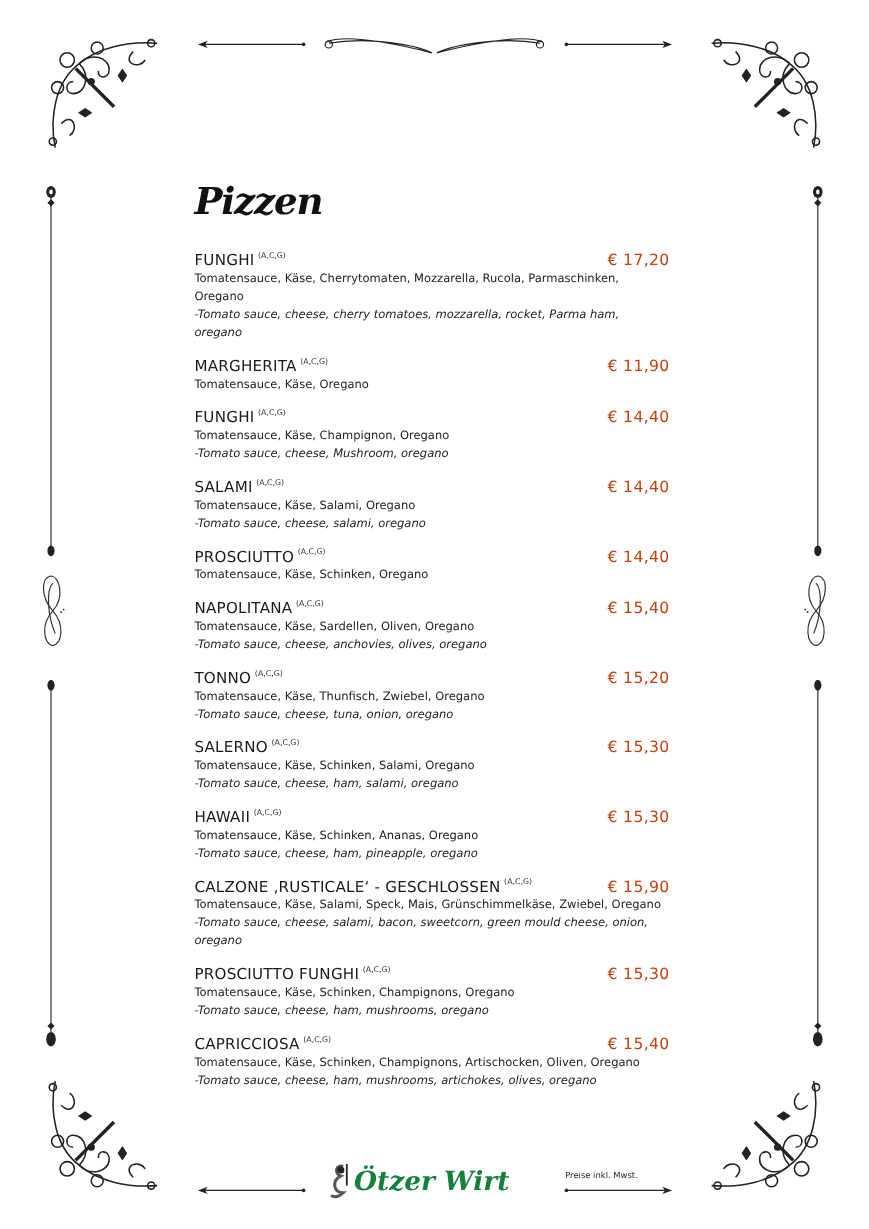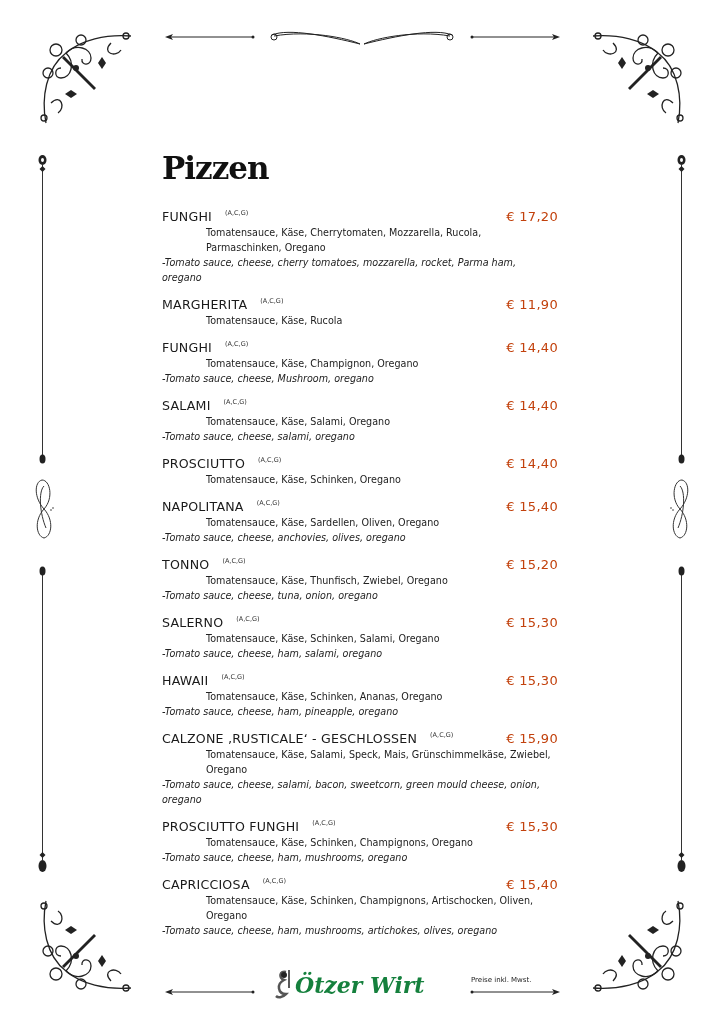--- a/index.html
+++ b/index.html
@@ -1,26 +1,26 @@
 <!DOCTYPE html>
 <html><head>
 <meta charset="utf-8">
 <style>
   html, body { margin:0; padding:0; background:#ffffff; }
   body { width:724px; height:1024px; position:relative; overflow:hidden; font-family:"DejaVu Sans", sans-serif; color:#1c1c1c; }
   .abs { position:absolute; }
   .corner { position:absolute; width:100px; height:100px; }
-  .title { position:absolute; left:162px; top:150px; font-family:"DejaVu Serif", serif; font-weight:bold; font-size:31px; letter-spacing:-1px; color:#111; }
+  .title { position:absolute; left:162px; top:150px; font-family:"DejaVu Serif", serif; font-style:italic; font-weight:bold; font-size:31px; letter-spacing:-1px; color:#111; }
   .menu { position:absolute; left:162px; top:206px; width:396px; }
   .item { margin-bottom:9px; }
   .row { display:flex; justify-content:space-between; align-items:baseline; }
   .name { font-size:12.6px; letter-spacing:0.2px; color:#1a1a1a; }
-  .allergen { font-size:6.5px; vertical-align:6px; margin-left:13px; color:#333; }
+  .allergen { font-size:6.5px; vertical-align:6px; margin-left:3px; color:#333; }
   .price { font-size:13px; color:#c2410c; letter-spacing:0.3px; }
-  .de { font-size:9.6px; line-height:15px; color:#222;margin-left:44px; }
+  .de { font-size:9.6px; line-height:15px; color:#222; }
   .en { font-size:9.6px; line-height:15px; font-style:italic; color:#222; }
   .vline { position:absolute; width:1px; background:#333; }
   .footer-logo { position:absolute; left:295px; top:972px; font-family:"DejaVu Serif", serif; font-style:italic; font-weight:bold; font-size:22px; color:#15803d; }
   .footer-note { position:absolute; left:471px; top:976px; font-size:7px; color:#222; }
 </style>
 </head>
 <body>
 
 <svg class="corner" style="left:36px;top:28px;" viewBox="0 0 100 100">
   <g fill="none" stroke="#222" stroke-width="1.3">
@@ -195,21 +195,21 @@
         <span class="price">€ 17,20</span>
       </div>
     <div class="de">Tomatensauce, Käse, Cherrytomaten, Mozzarella, Rucola, Parmaschinken, Oregano</div>
     <div class="en">-Tomato sauce, cheese, cherry tomatoes, mozzarella, rocket, Parma ham, oregano</div>
   </div>
   <div class="item">
     <div class="row">
         <span><span class="name">MARGHERITA</span><span class="allergen">(A,C,G)</span></span>
         <span class="price">€ 11,90</span>
       </div>
-    <div class="de">Tomatensauce, Käse, Rucola</div>
+    <div class="de">Tomatensauce, Käse, Oregano</div>
   </div>
   <div class="item">
     <div class="row">
         <span><span class="name">FUNGHI</span><span class="allergen">(A,C,G)</span></span>
         <span class="price">€ 14,40</span>
       </div>
     <div class="de">Tomatensauce, Käse, Champignon, Oregano</div>
     <div class="en">-Tomato sauce, cheese, Mushroom, oregano</div>
   </div>
   <div class="item">

